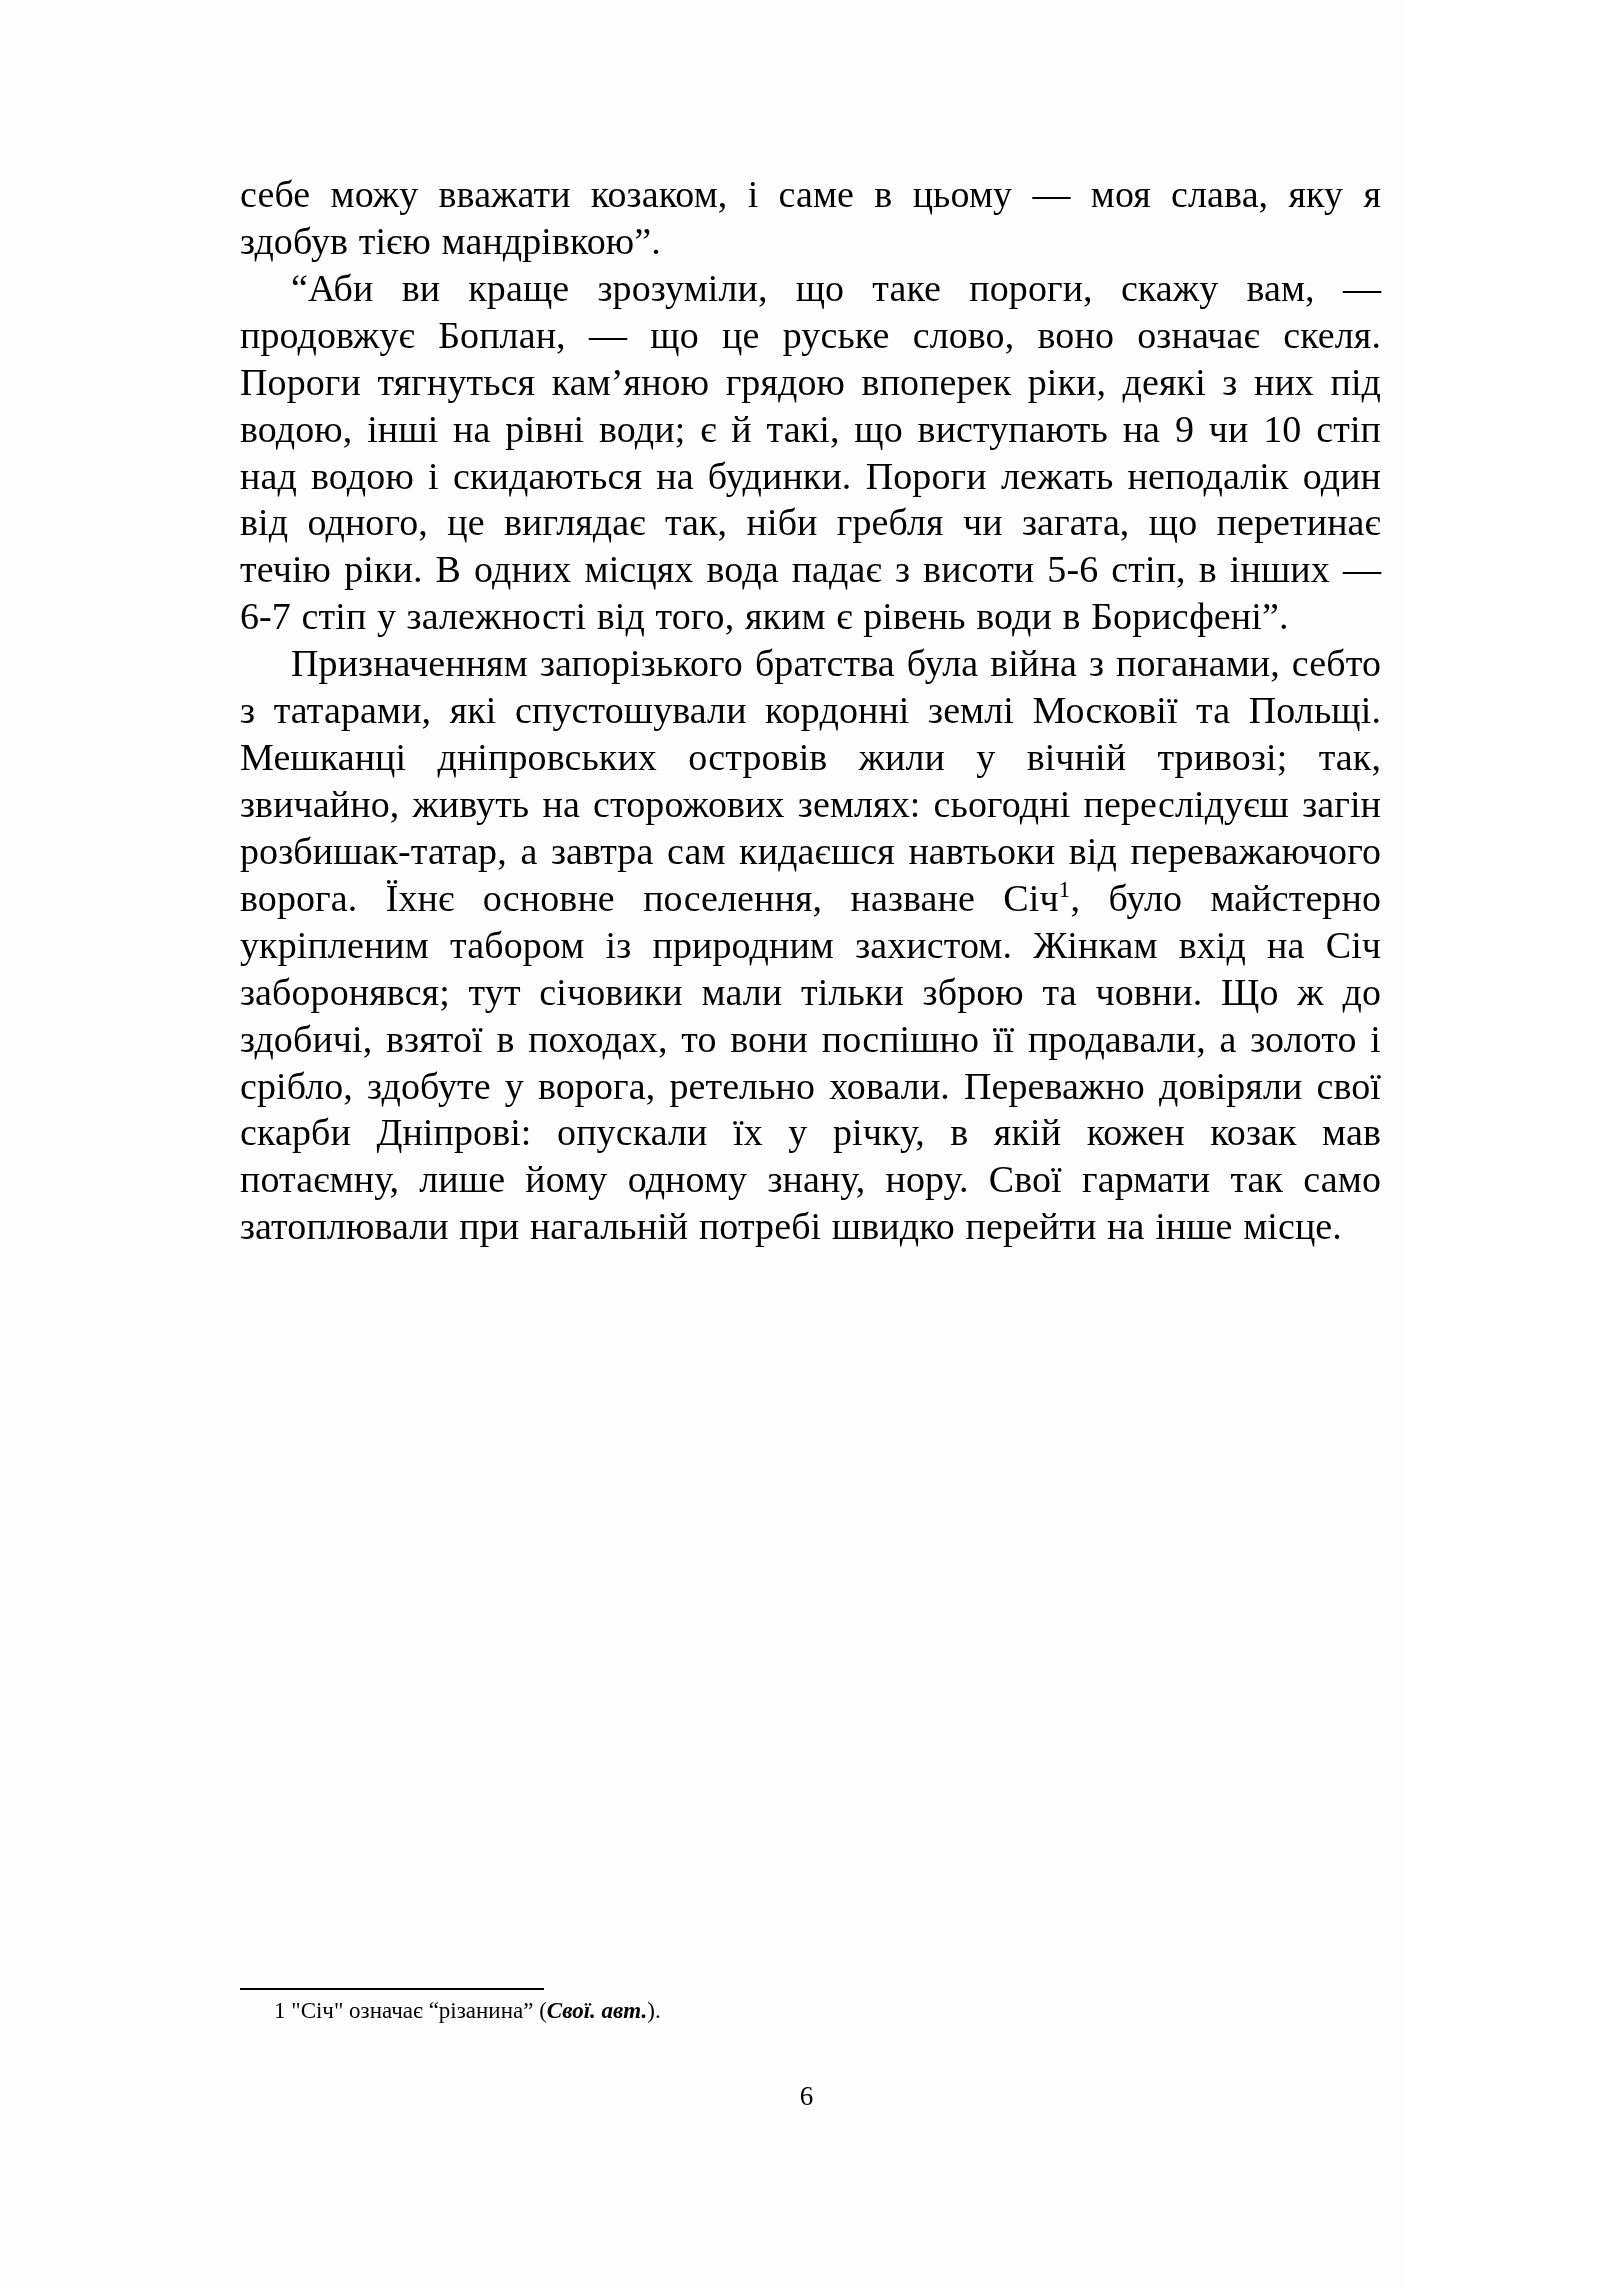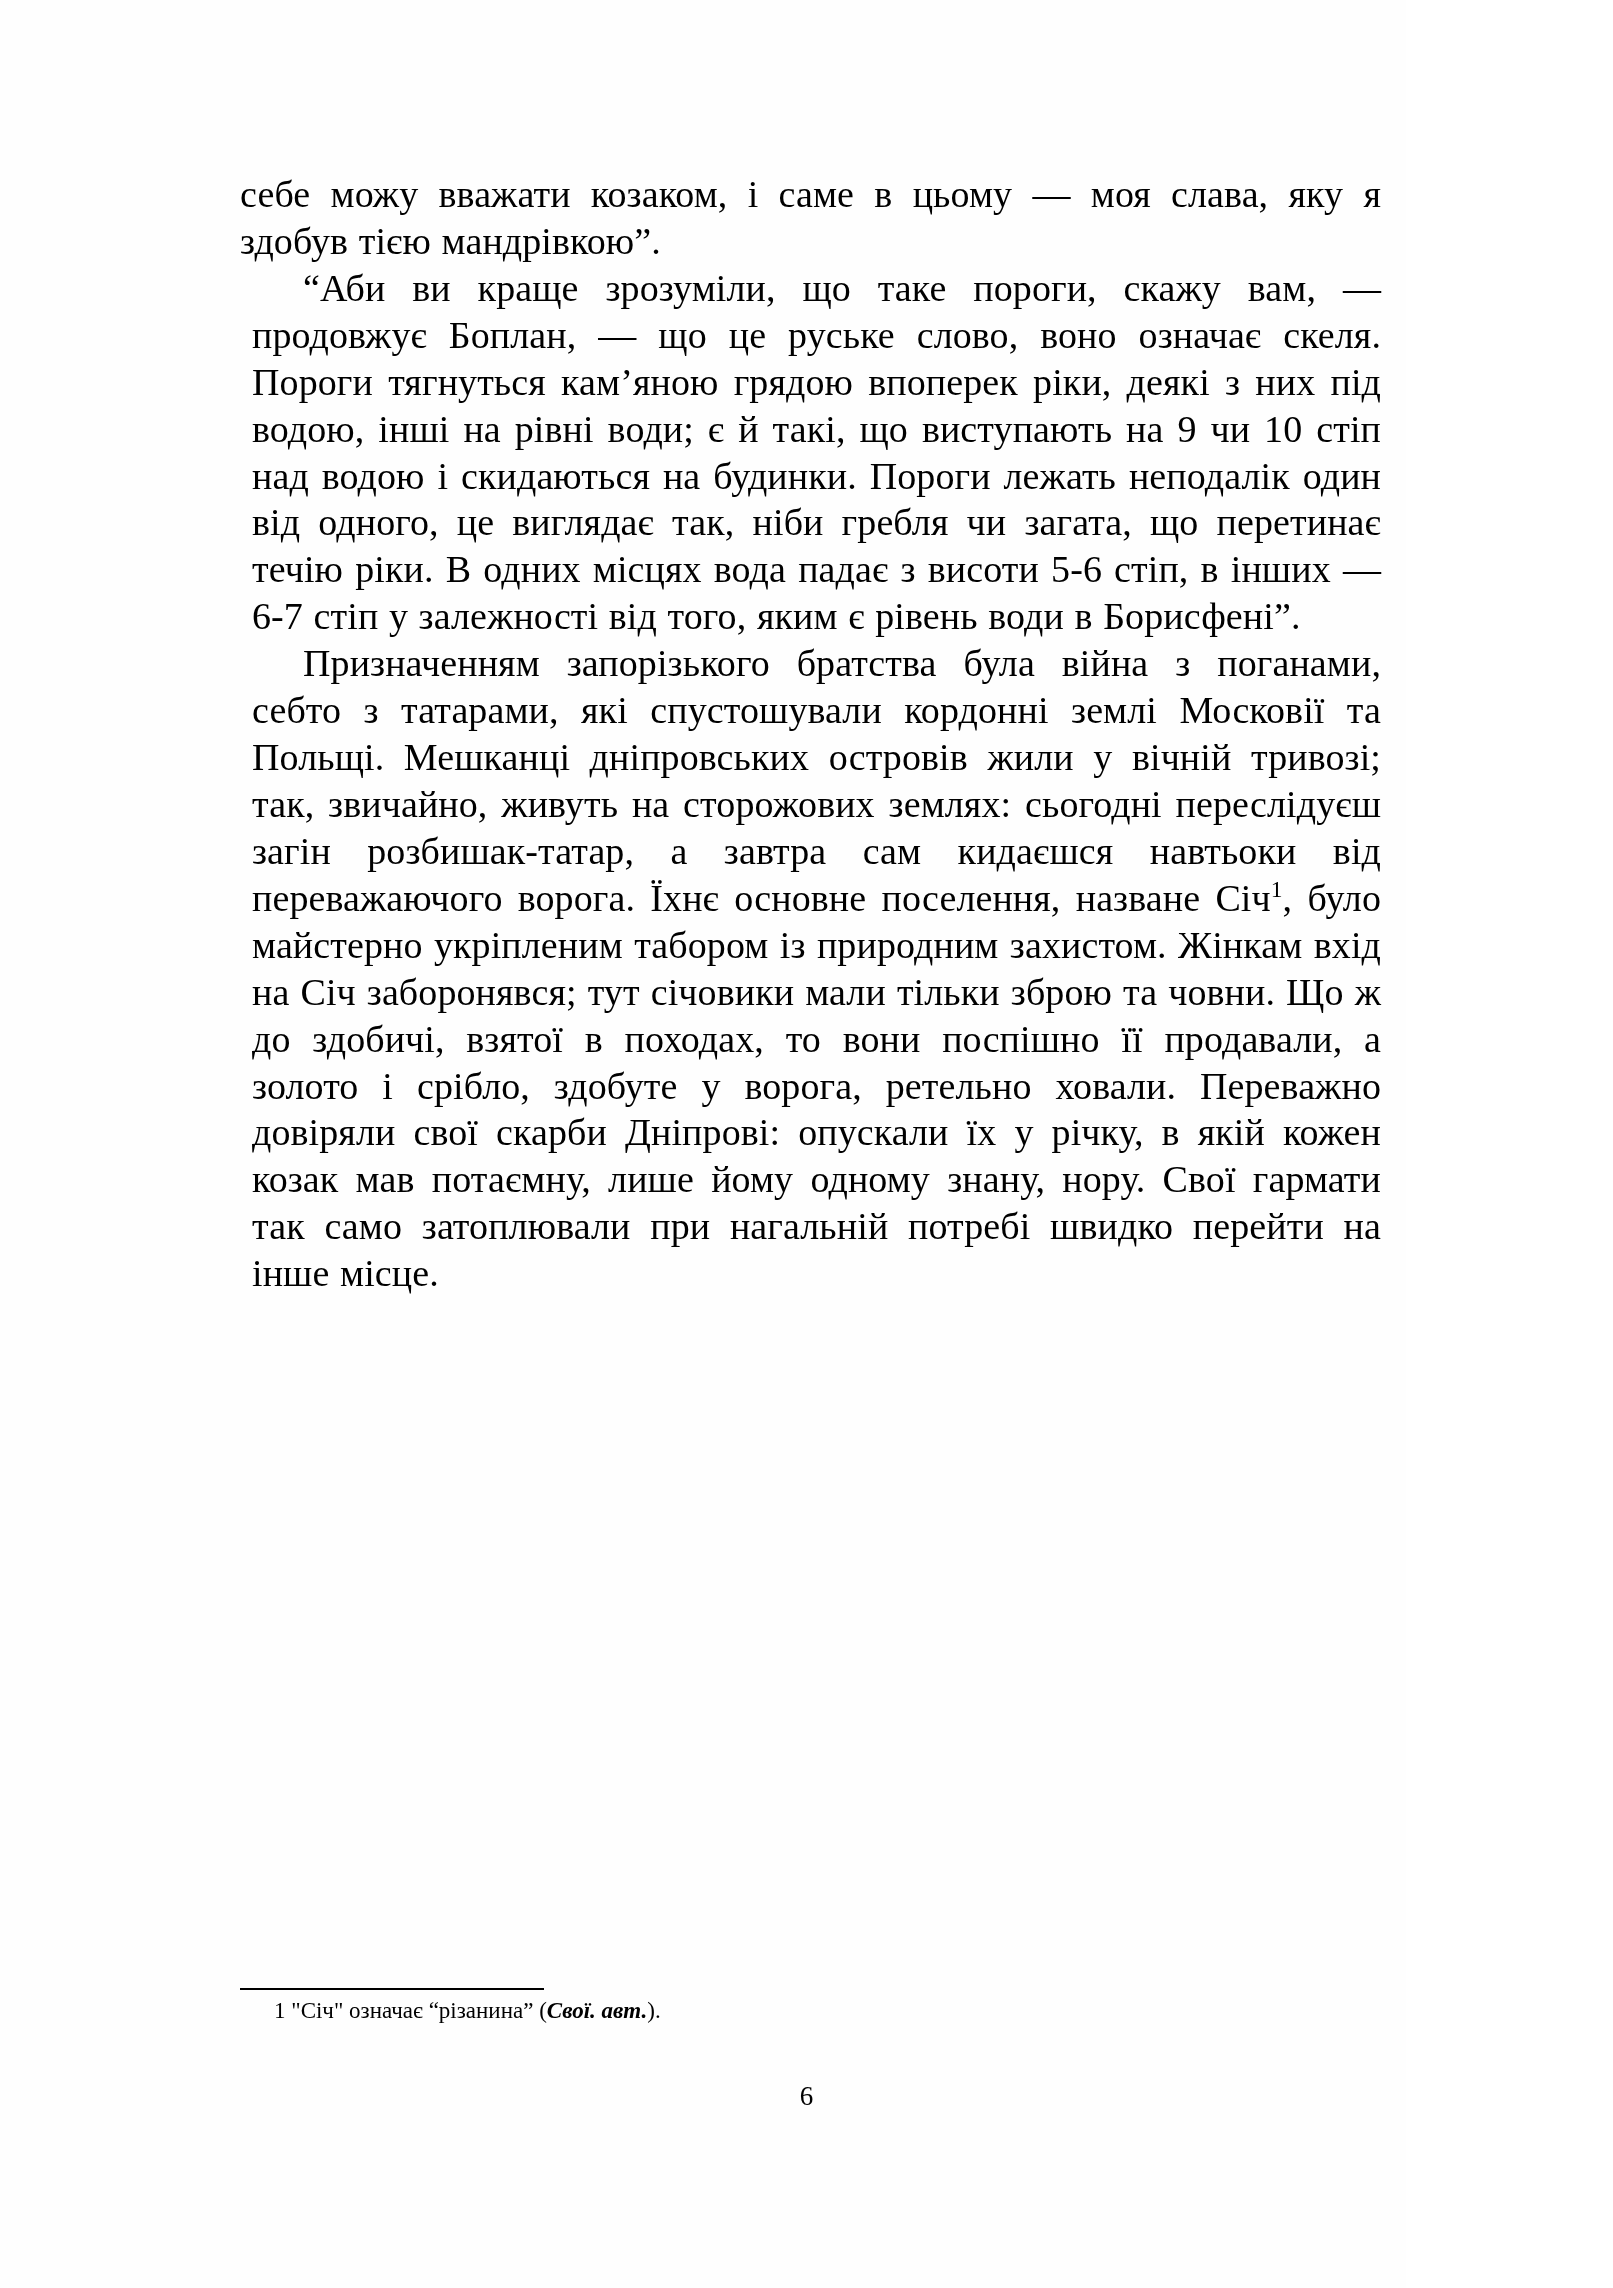--- a/index.html
+++ b/index.html
@@ -33,21 +33,20 @@
     font-size: 38px;
     line-height: 1.235;
     text-align: justify;
     text-justify: inter-word;
     letter-spacing: 0.1px;
     word-spacing: 1px;
     font-family: "Liberation Serif", serif;
   }
   p.body-par.indent {
     text-indent: 51px;
-    margin-left: 12px;
   }
   p.body-par.cont {
     text-indent: 0;
   }
   .footnote-area {
     position: absolute;
     left: 240px;
     top: 1988px;
     width: 1141px;
   }

